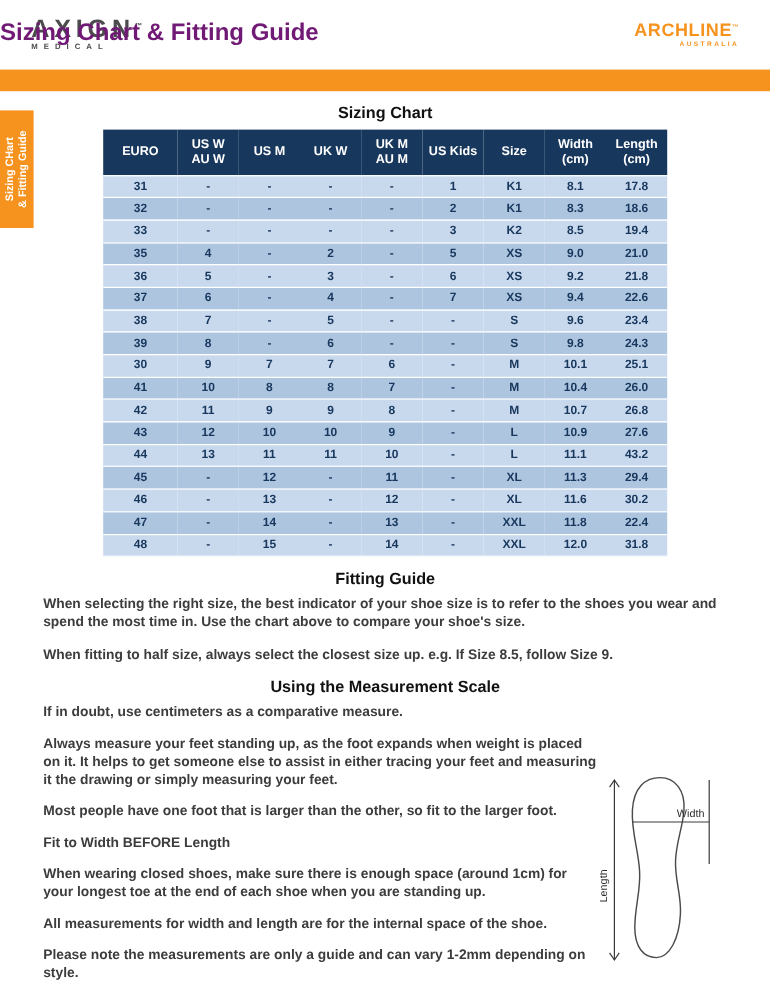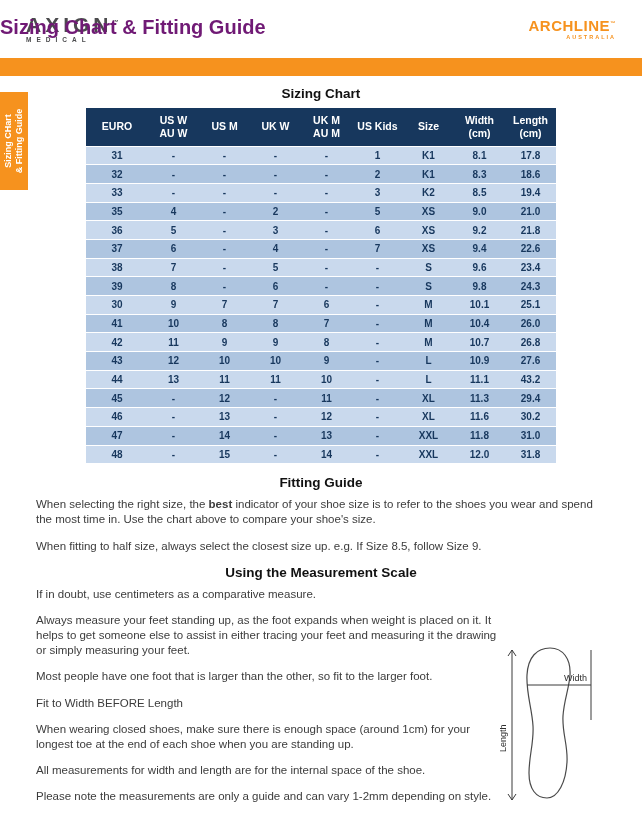--- a/index.html
+++ b/index.html
@@ -34,21 +34,21 @@
 
   table.sizing { border-collapse:collapse; table-layout:fixed; width:470px; margin:0 auto; }
   table.sizing th { background:#17375D; color:#fff; font-size:10.5px; font-weight:bold;
                     height:38px; line-height:1.25; padding:2px 0; text-align:center;
                     border-bottom:1px solid #fff; }
   table.sizing td { font-size:10px; font-weight:bold; color:#17375D; text-align:center;
                     height:18.7px; padding:0; border-bottom:1px solid #fff; }
   table.sizing tbody tr:nth-child(odd) td  { background:#C9D9ED; }
   table.sizing tbody tr:nth-child(even) td { background:#AEC5E0; }
 
-  .para { font-size:11.5px; color:#3c3c3c; line-height:1.32; margin:0 0 11px 0; }
+  .para { font-size:11.5px; color:#3c3c3c; line-height:1.32; margin:0 0 11px 0;font-weight:bold; }
   .measure-text .para { max-width:462px; }
   .fitting-section { margin-top:11px; }
   .measure-section { margin-top:4px; }
 
   
   .foot-diagram { position:absolute; top:640px; left:500px; width:100px; height:168px; }
   .foot-diagram svg { display:block; }
 </style>
 </head>
 <body>
@@ -273,21 +273,21 @@
           </tr>
           <tr>
             <td>47</td>
             <td>-</td>
             <td>14</td>
             <td>-</td>
             <td>13</td>
             <td>-</td>
             <td>XXL</td>
             <td>11.8</td>
-            <td>31.0</td>
+            <td>22.4</td>
           </tr>
           <tr>
             <td>48</td>
             <td>-</td>
             <td>15</td>
             <td>-</td>
             <td>14</td>
             <td>-</td>
             <td>XXL</td>
             <td>12.0</td>

